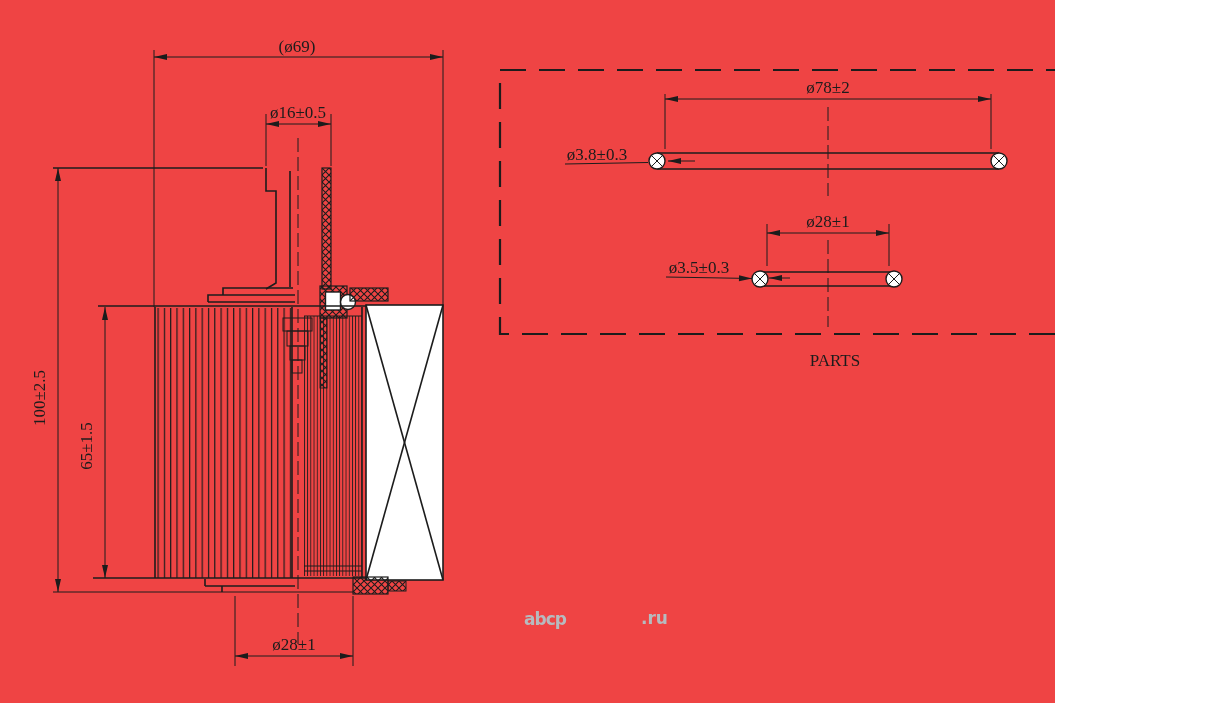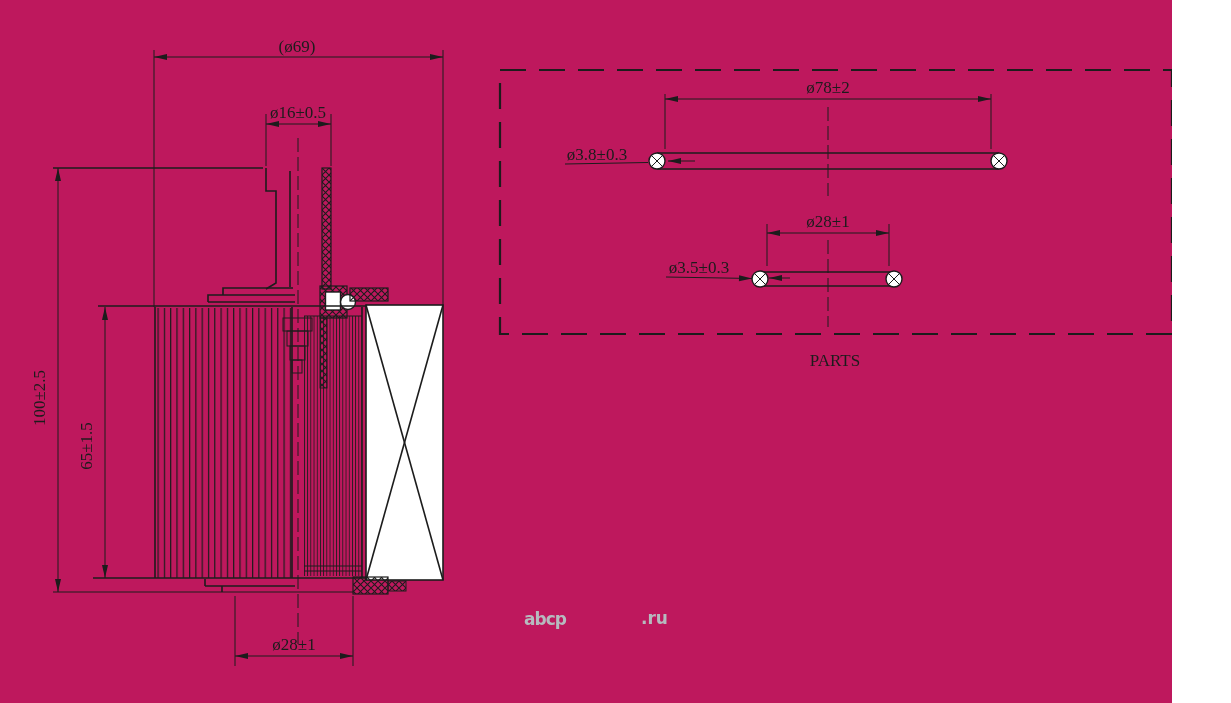--- a/index.html
+++ b/index.html
@@ -1,16 +1,16 @@
 <!DOCTYPE html>
 <html><head>
 <meta charset="utf-8">
 <style>
   html,body{margin:0;padding:0;background:#ffffff;}
-  .page{position:relative;width:1172px;height:703px;background:#be185d;overflow:hidden;
+  .page{position:relative;width:1055px;height:703px;background:#ef4444;overflow:hidden;
         font-family:"Liberation Serif", serif;}
   svg{position:absolute;left:0;top:0;}
   text{font-family:"Liberation Serif", serif;fill:#1c1c1c;font-size:17px;}
   .wm{font-family:"DejaVu Sans", sans-serif;font-weight:bold;fill:#b6bbbf;}
   .outline{stroke:#1c1c1c;stroke-width:1.6;fill:none;}
   .thin{stroke:#1c1c1c;stroke-width:1;fill:none;}
   .dim{stroke:#1c1c1c;stroke-width:1;fill:none;}
   .cl{stroke:#1c1c1c;stroke-width:1;fill:none;stroke-dasharray:14 5;}
   .dash{stroke:#1c1c1c;stroke-width:2.2;fill:none;stroke-dasharray:26 13;}
   .white{fill:#ffffff;stroke:#1c1c1c;stroke-width:1.4;}

